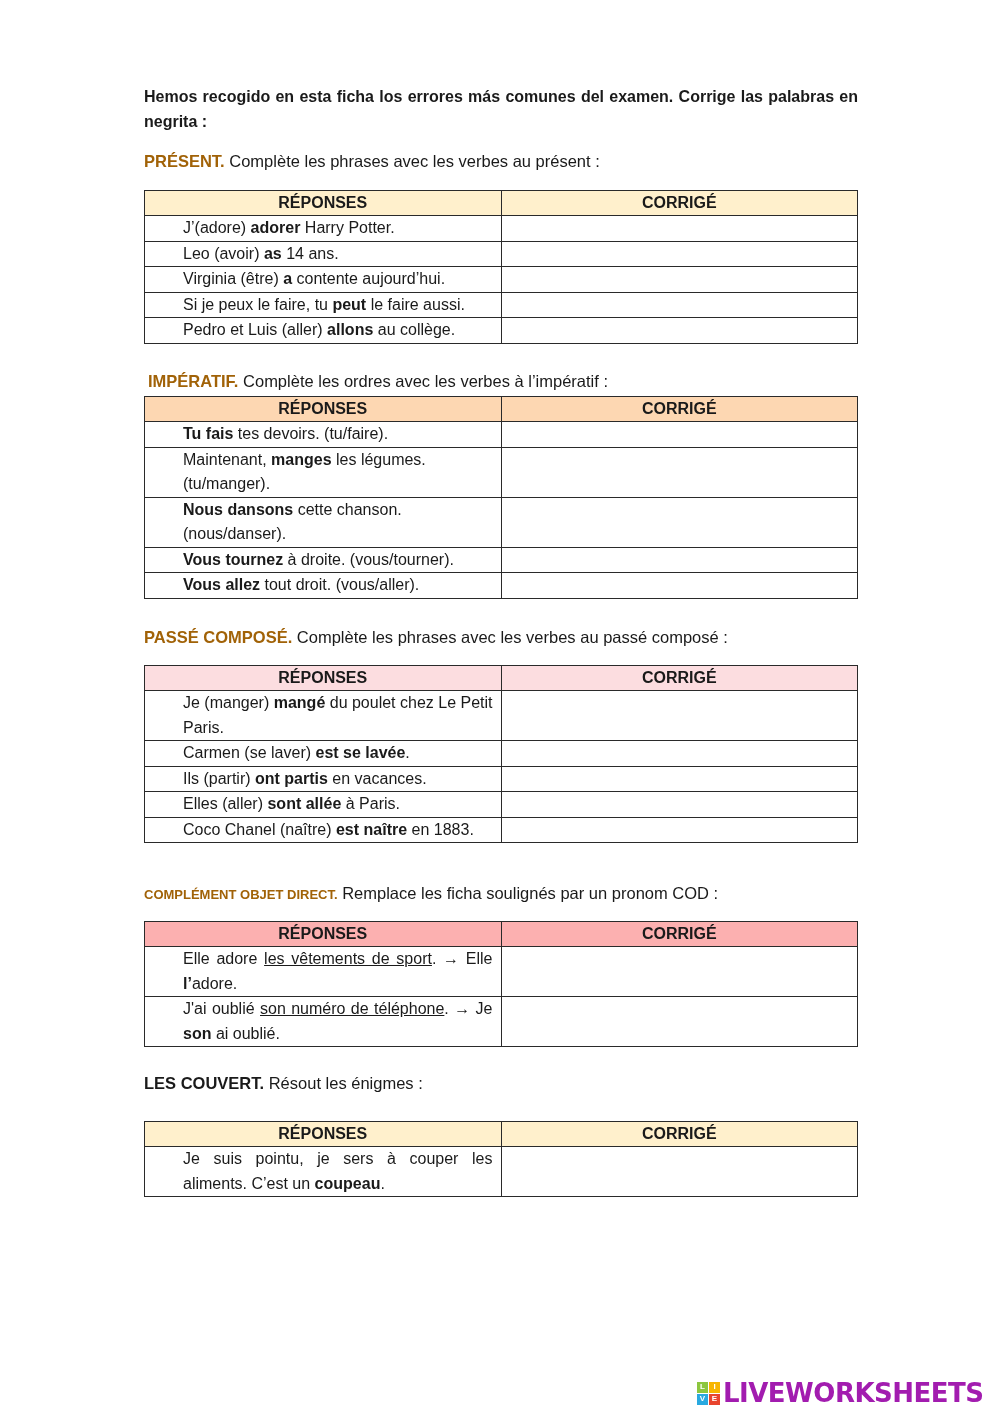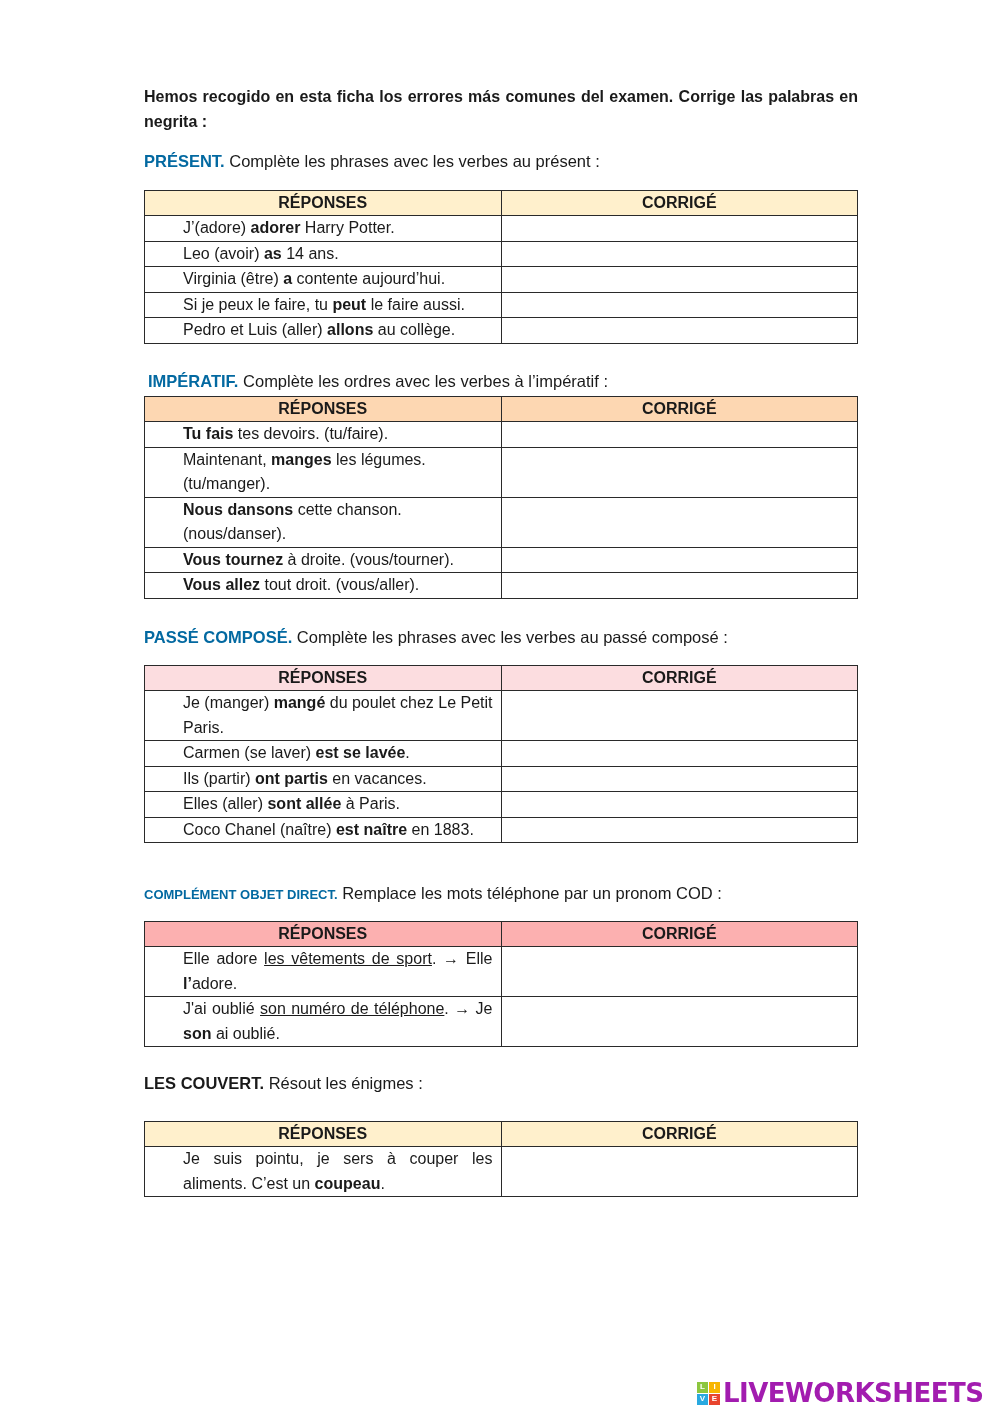--- a/index.html
+++ b/index.html
@@ -6,21 +6,21 @@
     body {
       width: 1000px; height: 1413px; position: relative; overflow: hidden;
       font-family: "Liberation Sans", sans-serif; color: #1a1a1a;
     }
     .page { position: absolute; left: 144px; top: 84px; width: 714px; }
     .intro {
       font-size: 16px; font-weight: bold; line-height: 25px;
       text-align: justify; text-align-last: left; margin: 0;
     }
     .section-title { font-size: 16.5px; line-height: 22px; margin: 0; position: absolute; left: 0; }
-    .section-title .kw { color: #0369a1; font-weight: bold; }
+    .section-title .kw { color: #a16207; font-weight: bold; }
     .section-title .kw.black { color: #1a1a1a; }
     .section-title .kw.small { font-size: 13px; }
     table {
       position: absolute; left: 0; width: 714px; border-collapse: collapse;
       font-size: 16px; table-layout: fixed;
     }
     th, td { border: 1px solid #2a2a2a; padding: 0 8px; }
     th { font-weight: bold; height: 24px; text-align: center; font-size: 16px; margin-top: 24px; }
     td { line-height: 24.5px; vertical-align: top; padding-top: 0; padding-bottom: 0; }
     td.ans { width: 340px; padding-left: 38px; }
@@ -151,21 +151,21 @@
           <td class="corr"></td>
         </tr>
         <tr>
           <td class="ans"><span>Coco Chanel (naître) </span><b>est naître</b><span> en 1883.</span></td>
           <td class="corr"></td>
         </tr>
       </tbody>
   </table>
 
   <p class="section-title" style="top:798px">
-    <span class="kw small">COMPLÉMENT OBJET DIRECT.</span><span> Remplace les mots téléphone par un pronom COD :</span>
+    <span class="kw small">COMPLÉMENT OBJET DIRECT.</span><span> Remplace les ficha soulignés par un pronom COD :</span>
   </p>
   <table class="h-salmon" style="top:837px">
     <thead>
         <tr>
       <th style="background: rgb(252, 176, 176);">RÉPONSES</th>
       <th style="background: rgb(252, 176, 176);">CORRIGÉ</th>
     </tr>
       </thead>
     <tbody class="rows">
         <tr>

